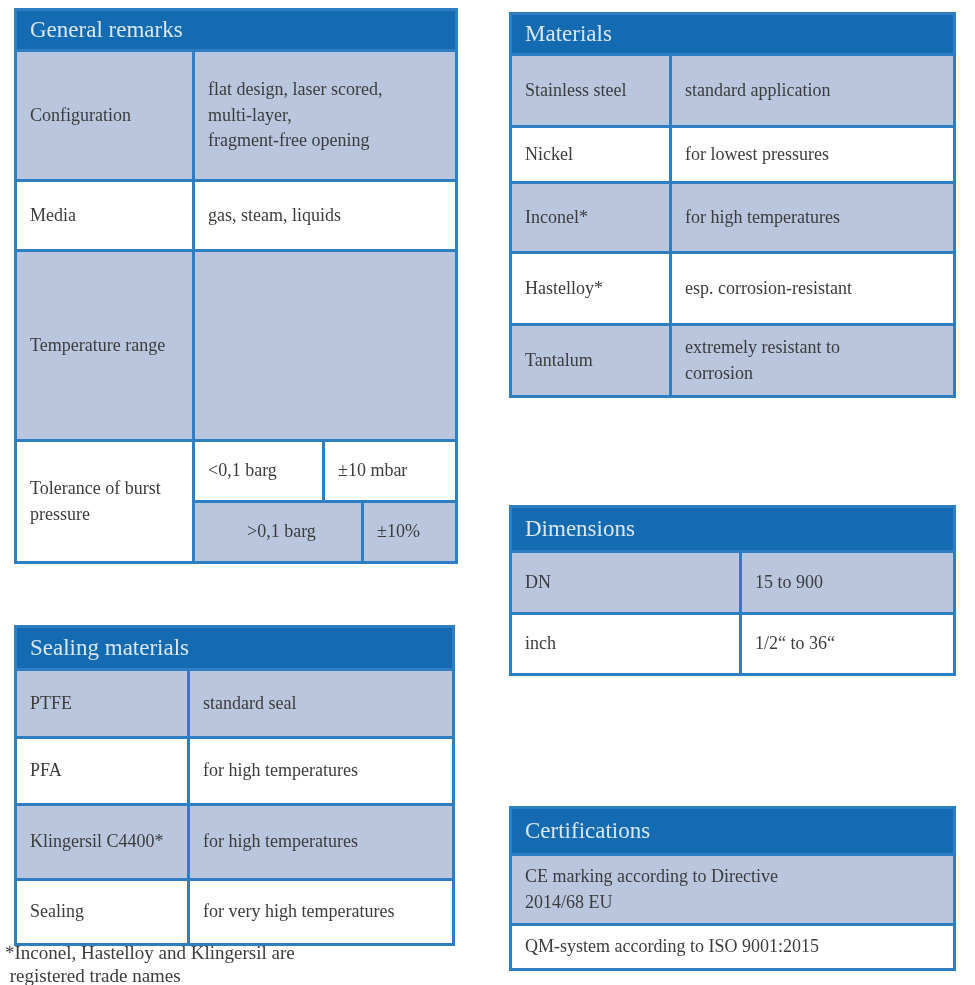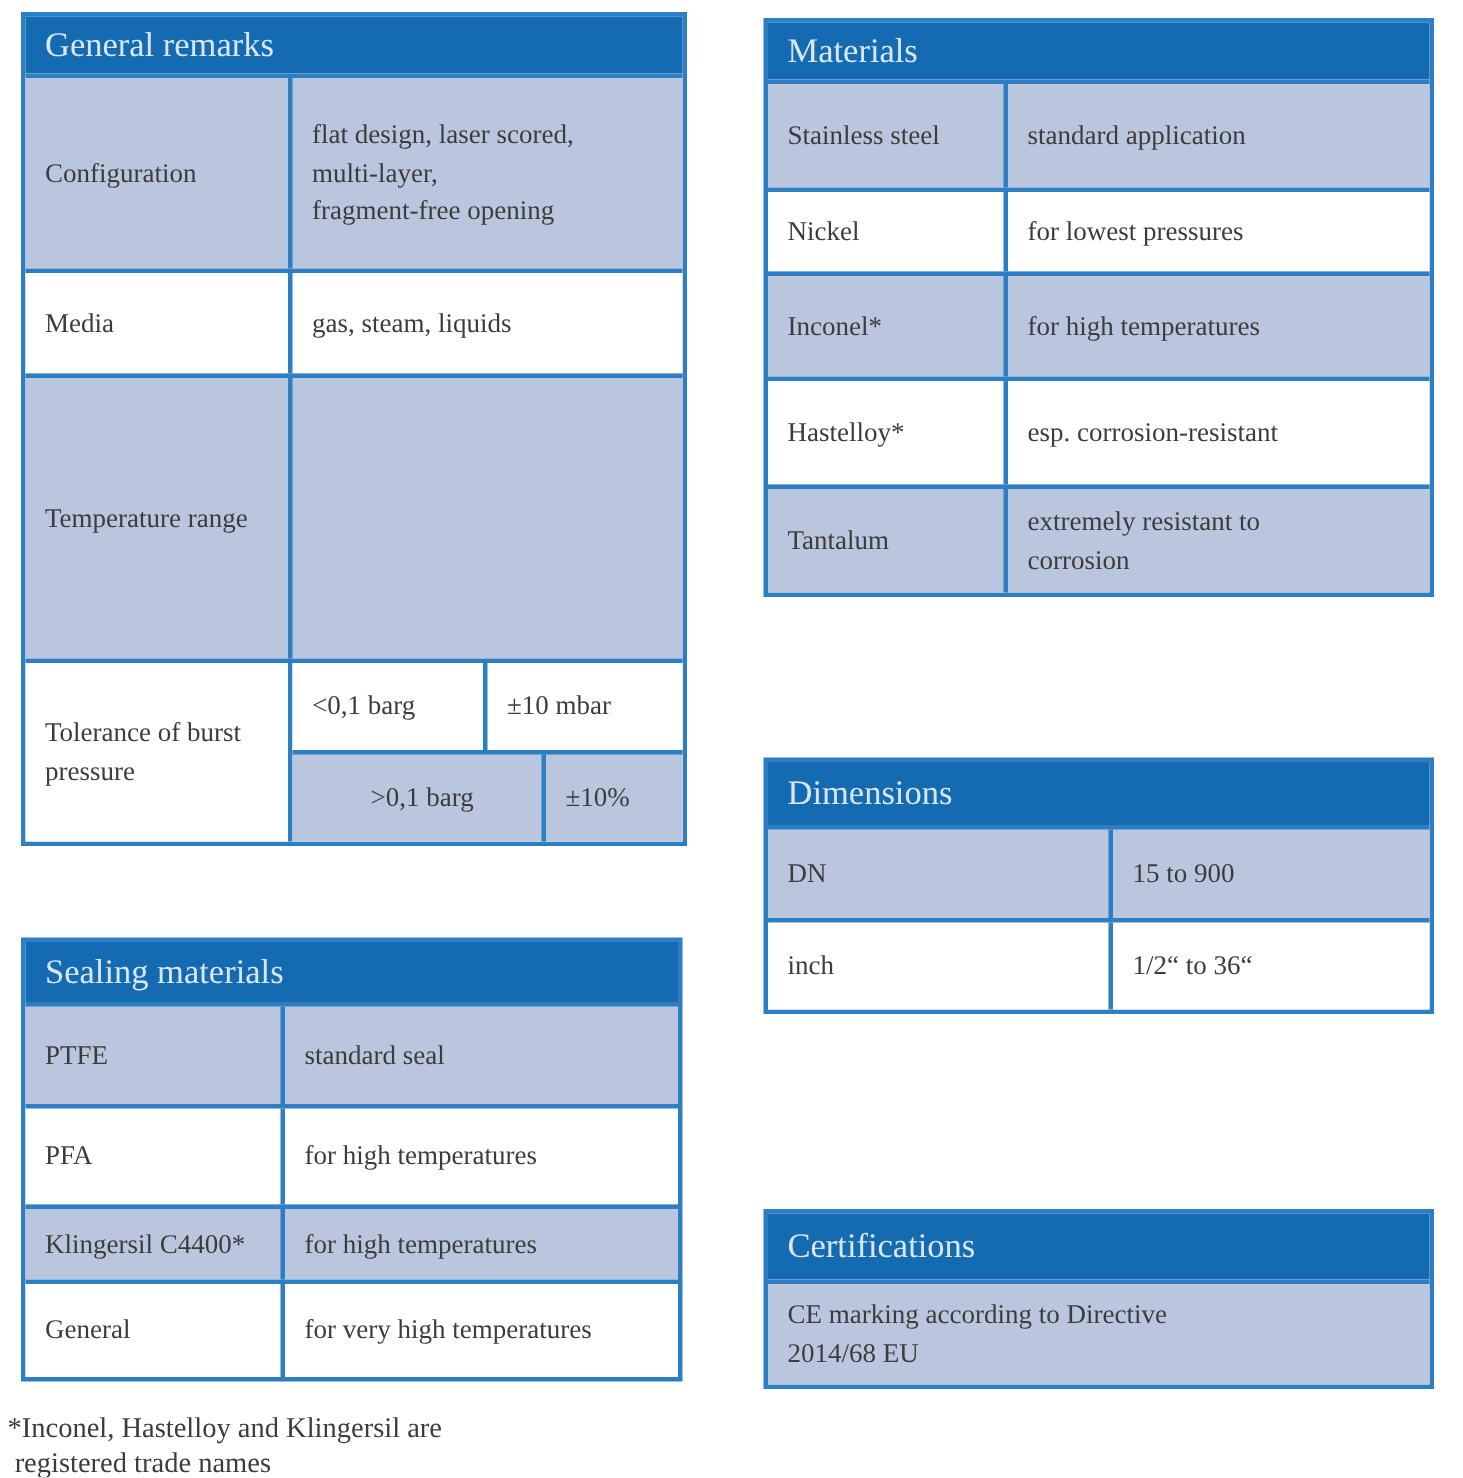--- a/index.html
+++ b/index.html
@@ -153,34 +153,37 @@
   <section class="tbl" style="left:14px; top:625px; width:441px;">
     <div class="tbl-header" style="height:40px">Sealing materials</div>
     <div class="row alt" style="height:68px">
       <div class="cell label-cell" style="width:173px">PTFE</div>
       <div class="cell value-cell">standard seal</div>
     </div>
     <div class="row white" style="height:67px">
       <div class="cell label-cell" style="width:173px">PFA</div>
       <div class="cell value-cell">for high temperatures</div>
     </div>
-    <div class="row alt" style="height:50px">
+    <div class="row alt" style="height:75px">
       <div class="cell label-cell" style="width:173px; padding-right:4px;">Klingersil C4400*</div>
       <div class="cell value-cell">for high temperatures</div>
     </div>
     <div class="row white" style="height:65px">
-      <div class="cell label-cell" style="width:173px">General</div>
+      <div class="cell label-cell" style="width:173px">Sealing</div>
       <div class="cell value-cell">for very high temperatures</div>
     </div>
   </section>
 
   <section class="tbl" style="left:509px; top:768px; width:447px;margin-top:38px;">
     <div class="tbl-header" style="height:44px">Certifications</div>
     <div class="row alt" style="height:70px">
       <div class="cell value-cell">CE marking according to Directive
 2014/68 EU</div>
     </div>
+    <div class="row white" style="height:45px">
+      <div class="cell value-cell">QM-system according to ISO 9001:2015</div>
+    </div>
   </section>
 
   <div class="footnote" style="left:5px; top:941px;">*Inconel, Hastelloy and Klingersil are
  registered trade names</div>
 
 </div>
 
 </body></html>

